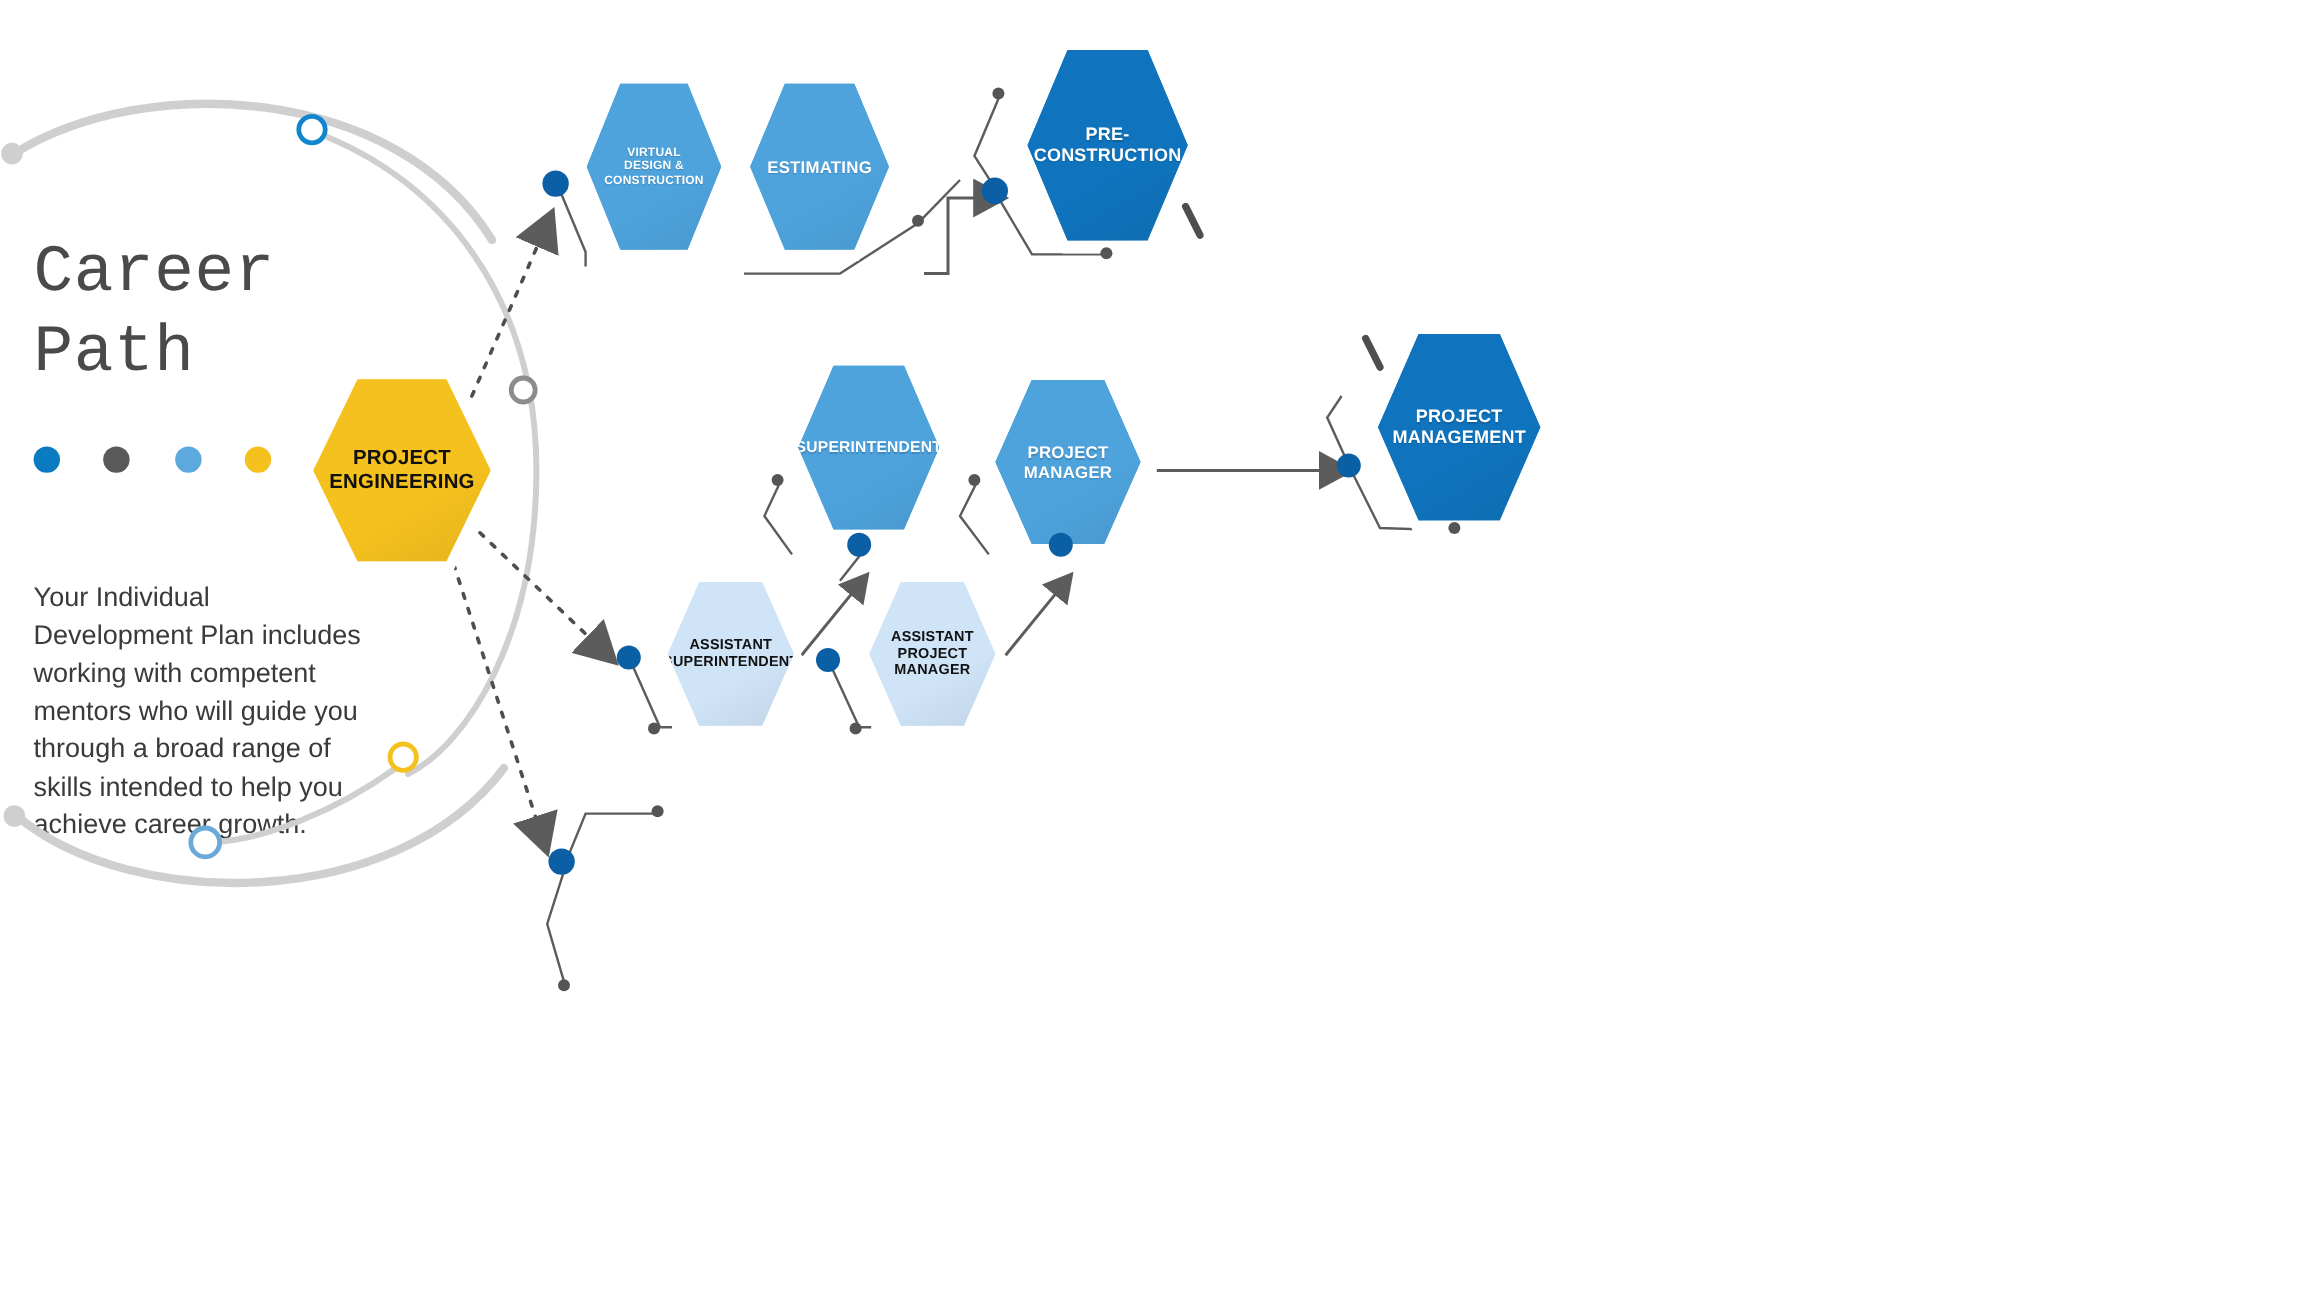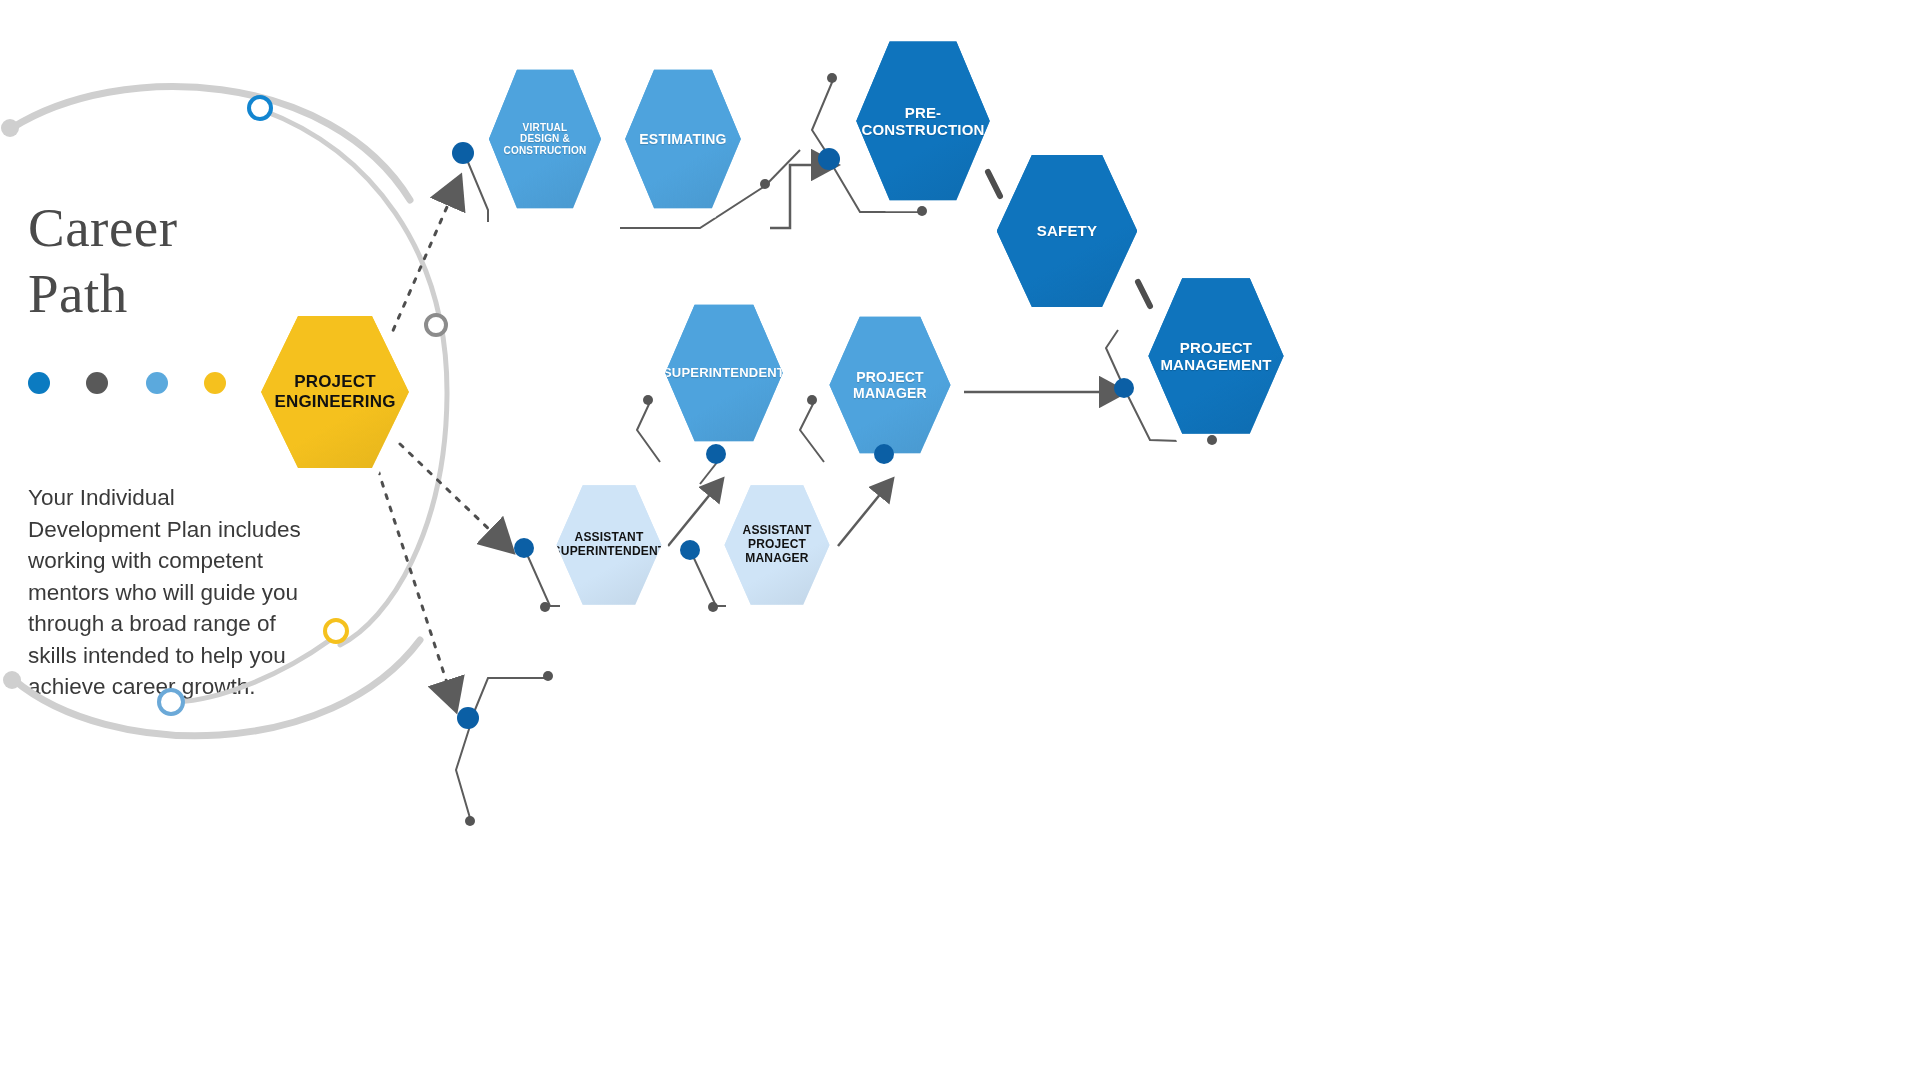--- a/index.html
+++ b/index.html
@@ -2,21 +2,21 @@
 <html><head>
 <meta charset="utf-8">
 <style>
   html,body{margin:0;padding:0;background:#ffffff;}
   body{width:1920px;height:1080px;overflow:hidden;font-family:"Liberation Sans",sans-serif;}
   #stage{position:relative;width:1920px;height:1080px;background:#fff;}
 
   
   #left-panel{position:absolute;left:0;top:0;width:340px;height:1080px;}
   #page-title{position:absolute;left:28px;top:195px;width:300px;
-    font-family:Liberation Serif, serif;font-weight:400;font-size:55px;
+    font-family:Liberation Mono, monospace;font-weight:400;font-size:55px;
     line-height:66px;color:#4a4a4a;letter-spacing:0.5px;white-space:pre-line;}
   #legend-dots{position:absolute;left:28px;top:372px;width:240px;height:26px;}
   .legend-dot{position:absolute;top:0;width:22px;height:22px;border-radius:50%;}
   #body-copy{position:absolute;left:28px;top:482px;width:280px;
     font-size:22.5px;line-height:31.5px;color:#3a3a3a;font-weight:400;}
 
   
   #arc-layer,#conn-layer{position:absolute;left:0;top:0;width:1920px;height:1080px;}
   #arc-layer{z-index:1}
   #conn-layer{z-index:2}
@@ -142,23 +142,20 @@
         </div>
       </div>
       <div class="hex dark" style="left: 848px; top: 28px; width: 150px; height: 186px;">
         <div class="plate"></div>
         <div class="face" style="background: linear-gradient(150deg, rgb(15, 116, 189) 0%, rgb(15, 116, 189) 62%, rgba(0, 0, 0, 0.07) 100%), rgb(15, 116, 189);">
           <div class="label" style="font-size: 15px;">PRE-CONSTRUCTION</div>
         </div>
       </div>
       <div class="hex dark" style="left: 988px; top: 142px; width: 158px; height: 178px;">
         <div class="plate"></div>
-        <div class="face" style="background: linear-gradient(150deg, rgb(15, 116, 189) 0%, rgb(15, 116, 189) 62%, rgba(0, 0, 0, 0.07) 100%), rgb(15, 116, 189);">
-          <div class="label" style="font-size: 15px;">SAFETY</div>
-        </div>
       </div>
       <div class="hex dark" style="left: 1140px; top: 265px; width: 152px; height: 182px;">
         <div class="plate"></div>
         <div class="face" style="background: linear-gradient(150deg, rgb(15, 116, 189) 0%, rgb(15, 116, 189) 62%, rgba(0, 0, 0, 0.07) 100%), rgb(15, 116, 189);">
           <div class="label" style="font-size: 15px;">PROJECT
 MANAGEMENT</div>
         </div>
       </div>
       <div class="hex mid" style="left: 658px; top: 293px; width: 132px; height: 160px;">
         <div class="plate"></div>

